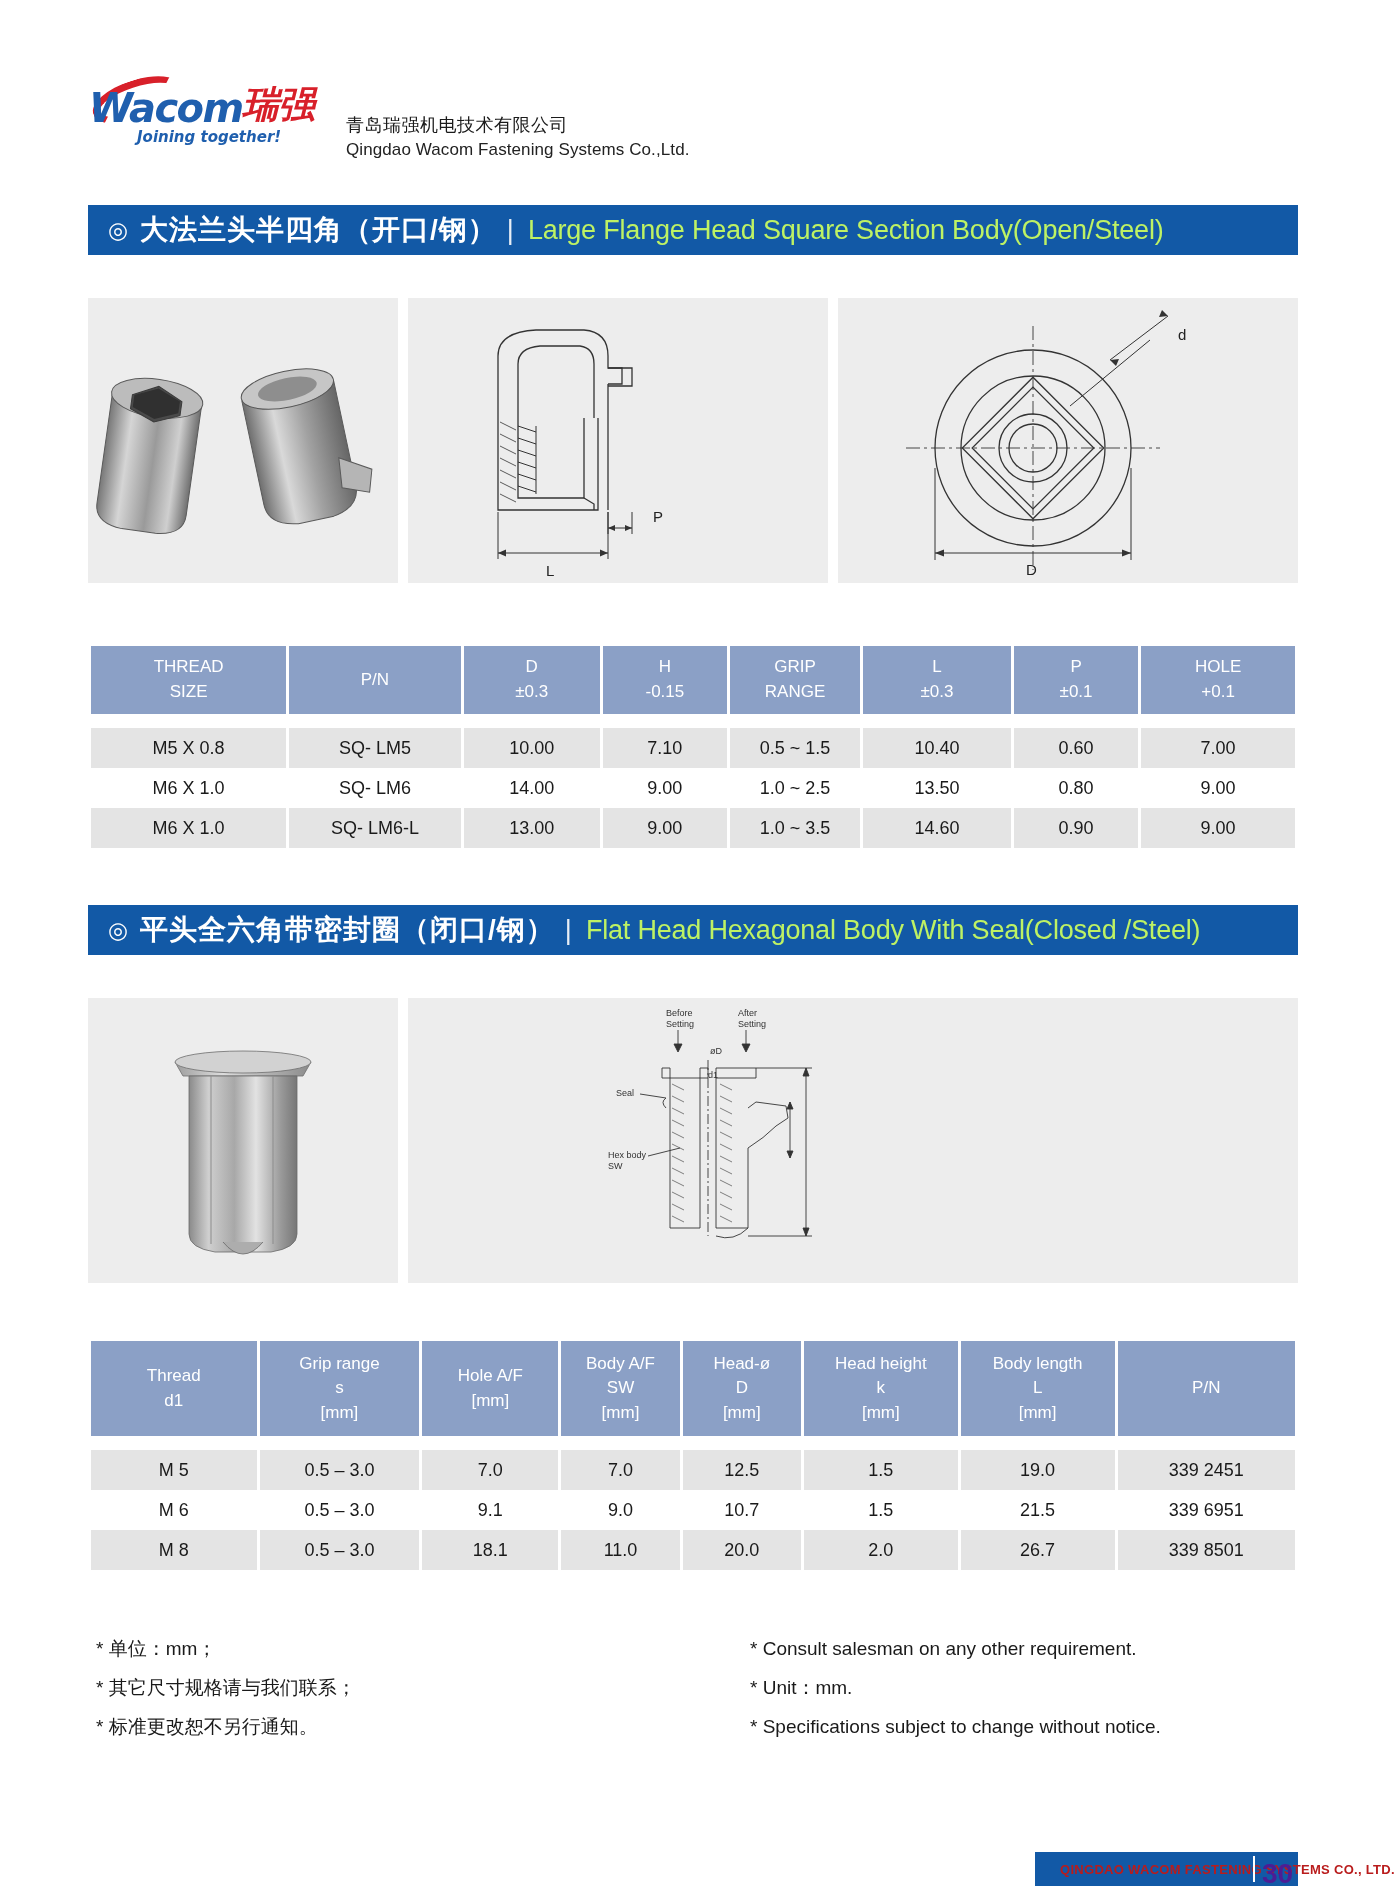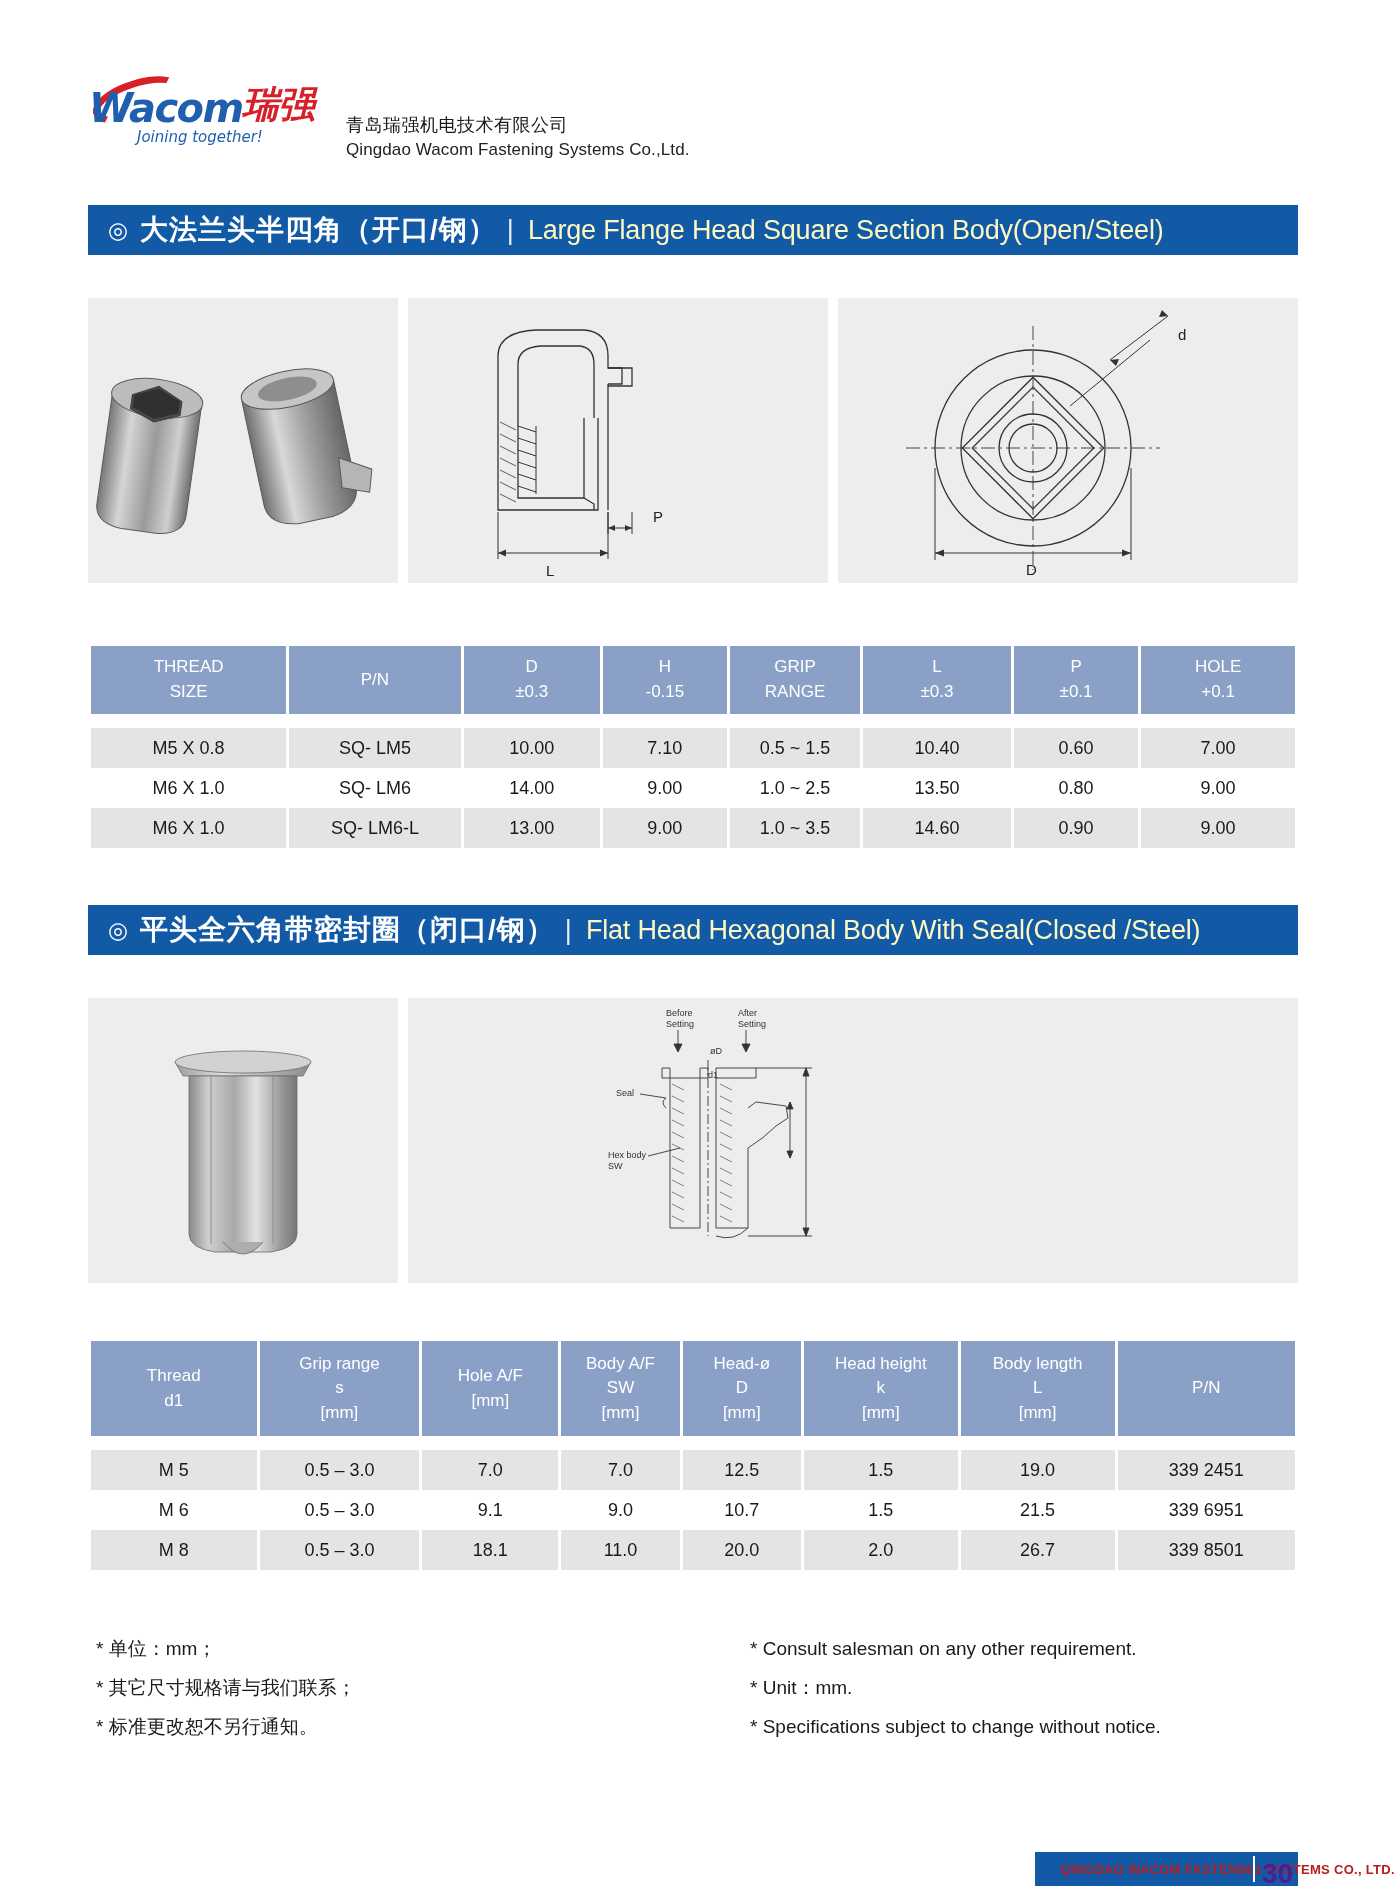--- a/index.html
+++ b/index.html
@@ -54,21 +54,21 @@
     font-style: italic;
     color: #d8202a;
     line-height: 1;
     letter-spacing: -1px;
   }
   .logo-tagline {
     position: absolute;
     left: 48px; top: 52px;
     font-family: "DejaVu Sans", sans-serif;
     font-size: 15px;
-    font-weight: 400;
+    font-weight: 700;
     font-style: italic;
     color: #1f5fae;
     line-height: 1;
   }
   .company-cn {
     position: absolute;
     left: 345px; top: 113px;
     font-size: 18px;
     color: #1a1a1a;
     letter-spacing: 0.5px;
@@ -106,21 +106,21 @@
     white-space: nowrap;
   }
   .banner-sep {
     color: #ffffff;
     font-size: 27px;
     margin: 0 14px 0 10px;
     font-weight: 300;
     opacity: 0.9;
   }
   .banner-en {
-    color: #fef9c3;
+    color: #bef264;
     font-size: 27px;
     font-weight: 400;
     letter-spacing: -0.2px;
     white-space: nowrap;
   }
 
   
   .panel {
     position: absolute;
     background: #ededed;

